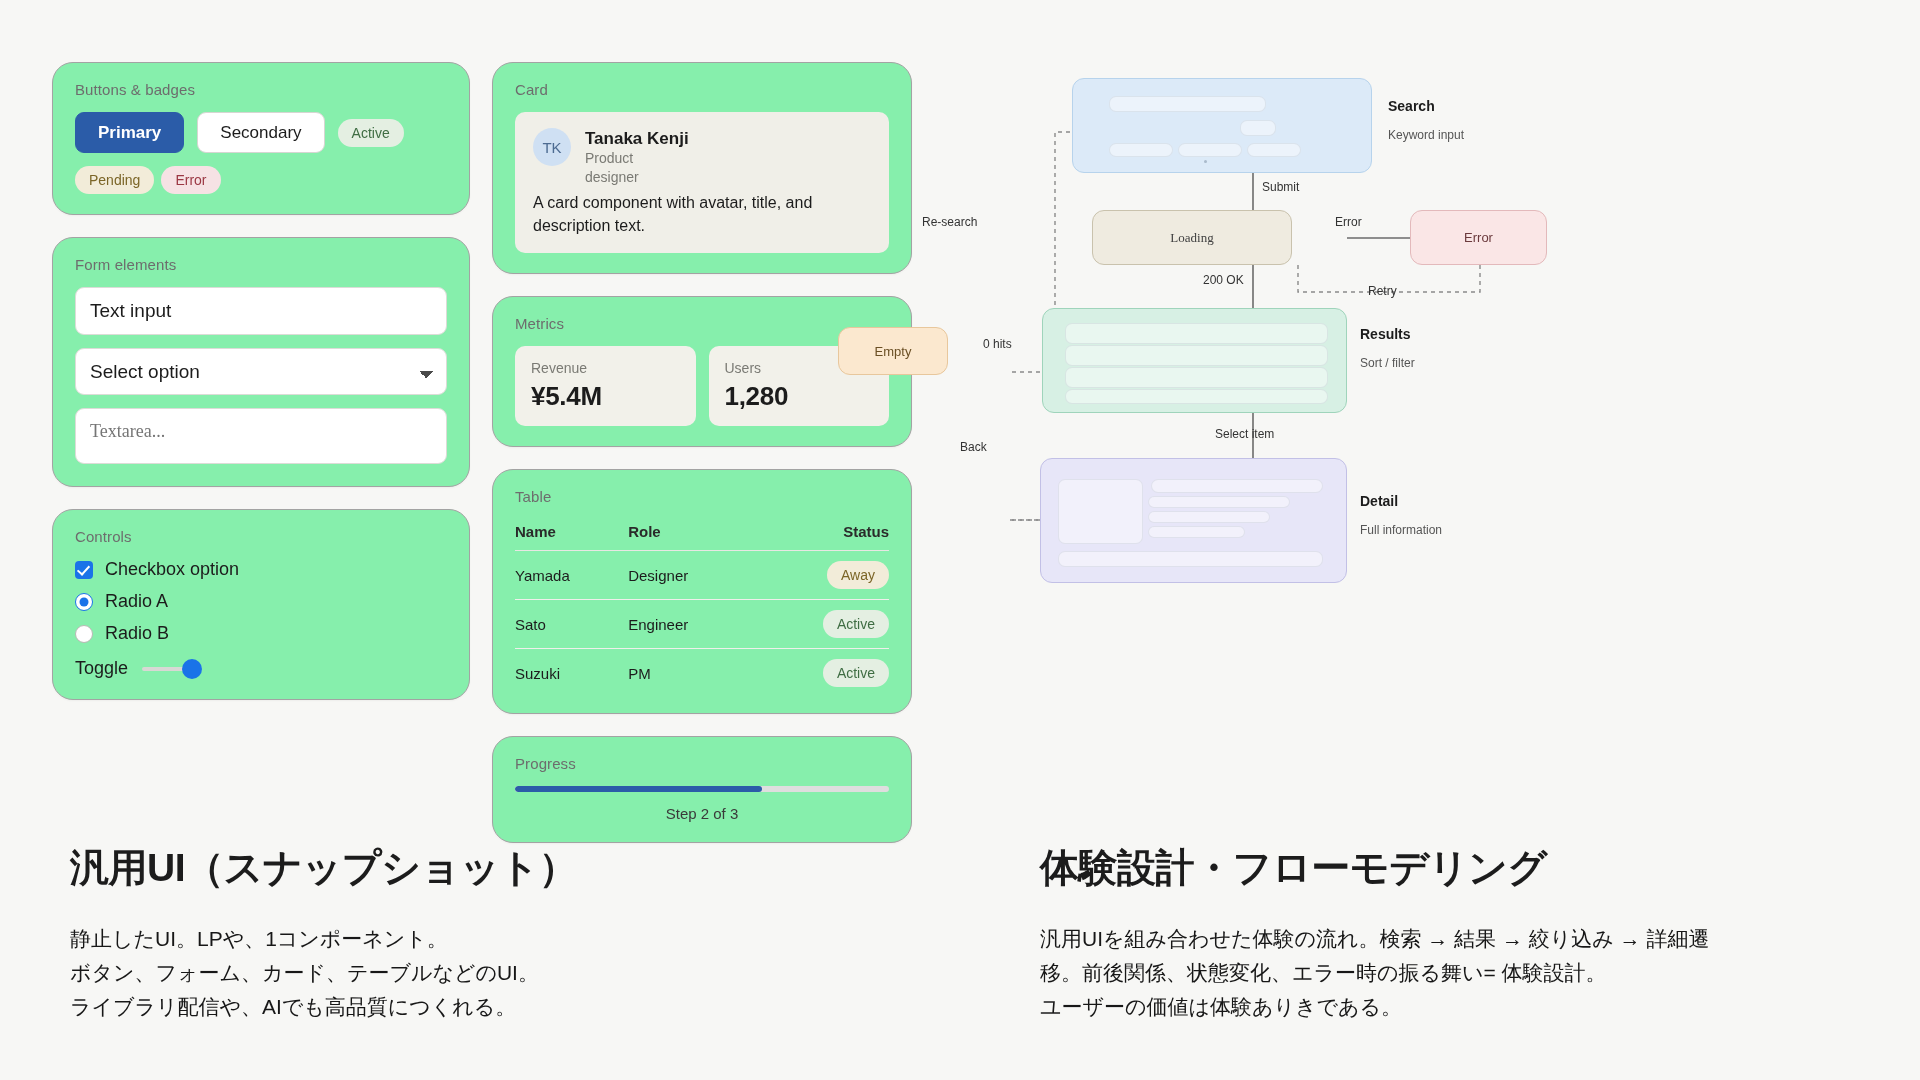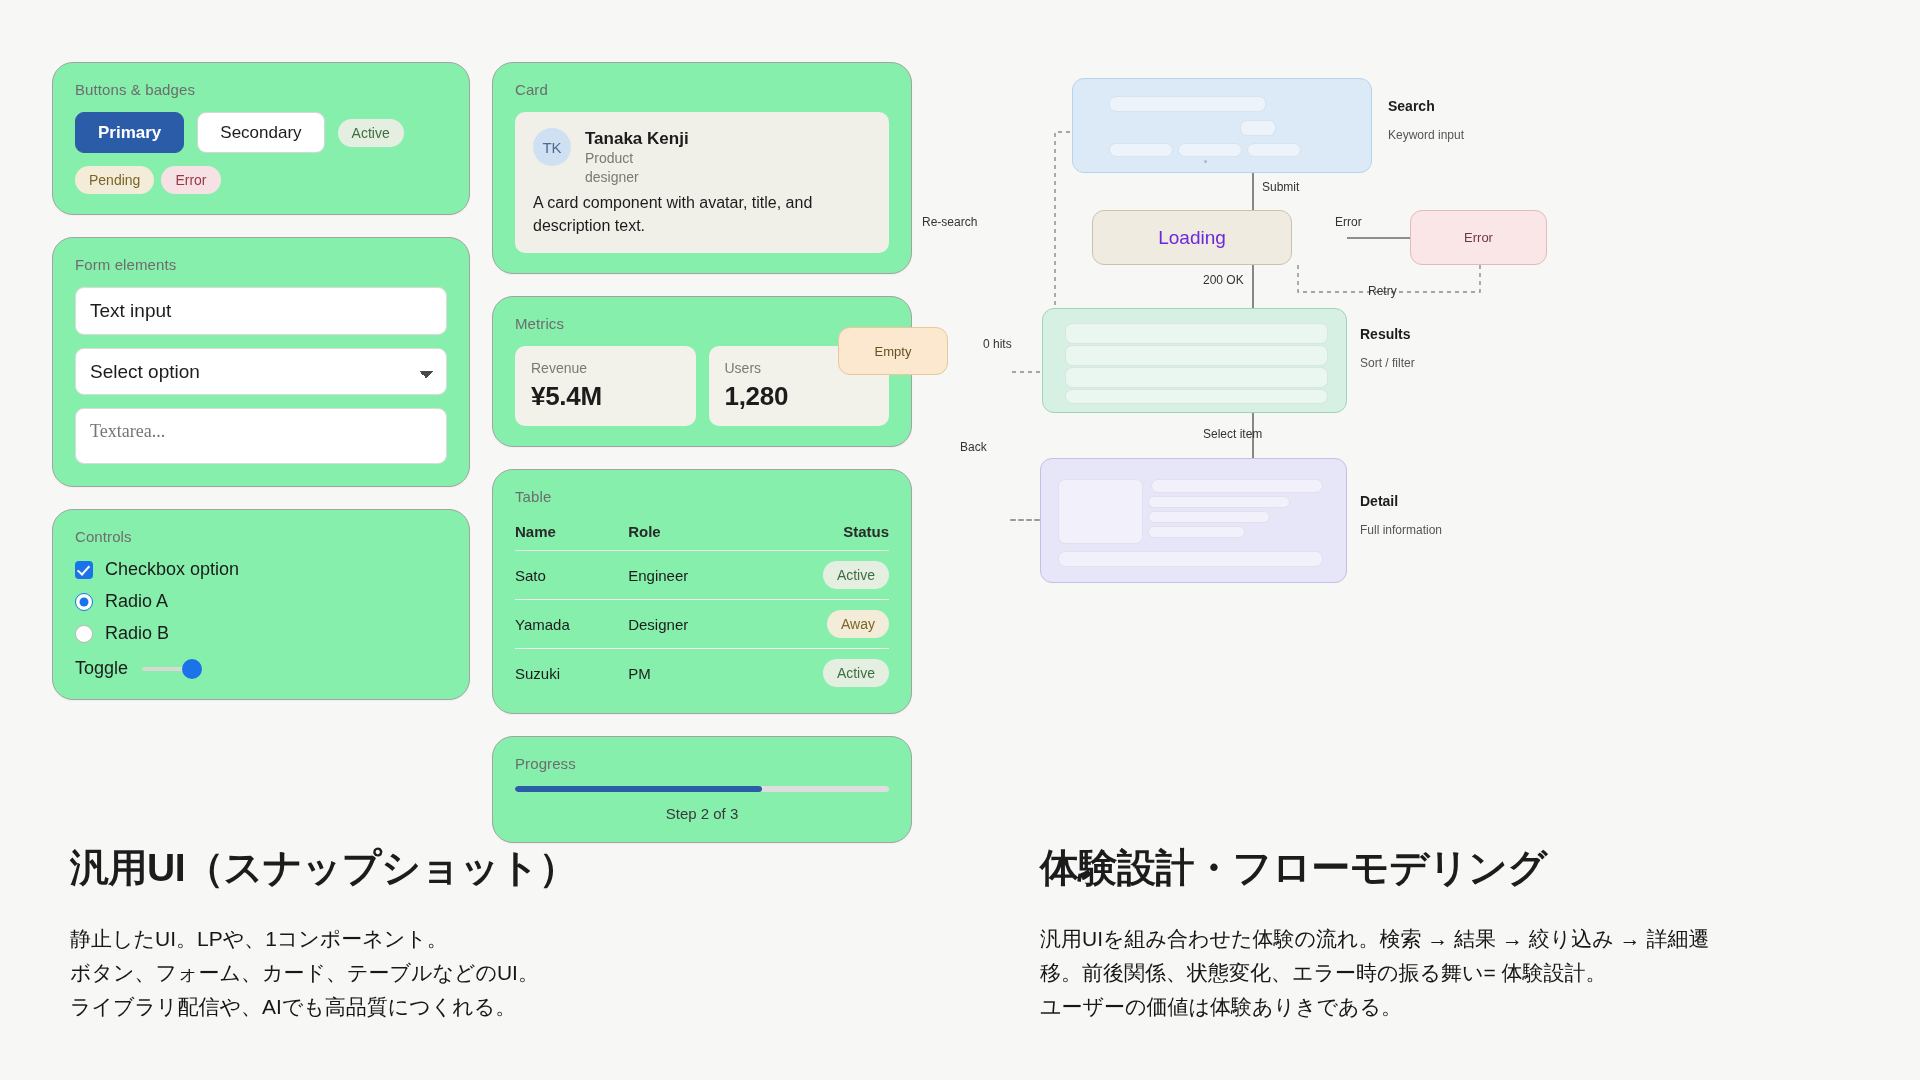--- a/index.html
+++ b/index.html
@@ -238,28 +238,28 @@
       <table>
         <thead>
           <tr>
             <th>Name</th>
             <th>Role</th>
             <th class="r">Status</th>
           </tr>
         </thead>
         <tbody>
           <tr>
+            <td>Yamada</td>
+            <td>Designer</td>
+            <td class="r"><span class="badge badge-pending">Away</span></td>
+          </tr>
+          <tr>
             <td>Sato</td>
             <td>Engineer</td>
             <td class="r"><span class="badge badge-active">Active</span></td>
-          </tr>
-          <tr>
-            <td>Yamada</td>
-            <td>Designer</td>
-            <td class="r"><span class="badge badge-pending">Away</span></td>
           </tr>
           <tr>
             <td>Suzuki</td>
             <td>PM</td>
             <td class="r"><span class="badge badge-active">Active</span></td>
           </tr>
         </tbody>
       </table>
     </div>
 
@@ -302,21 +302,21 @@
       <div class="sk" style="left:174px;top:64px;width:52px;height:12px;"></div>
       <div style="position:absolute;left:131px;top:81px;width:3px;height:3px;background:rgba(120,140,160,.5);border-radius:50%;"></div>
     </div>
     <div class="sidelab" style="left:378px;top:48px;">
       <div class="t">Search</div>
       <div class="s">Keyword input</div>
     </div>
     <div class="edgelab" style="left:252px;top:130px;">Submit</div>
 
     <div class="node n-loading" style="left:82px;top:160px;width:200px;height:55px;">
-      <span style="font-size:19px;color:#6d28d9;">Loading</span>
+      <span style="font-size:13px;color:#404040;font-family:Liberation Serif, serif;">Loading</span>
     </div>
     <div class="edgelab" style="left:325px;top:165px;">Error</div>
     <div class="edgelab" style="left:358px;top:234px;">Retry</div>
     <div class="edgelab" style="left:193px;top:223px;">200 OK</div>
     <div class="edgelab" style="left:-88px;top:165px;">Re-search</div>
 
     <div class="node n-error" style="left:400px;top:160px;width:137px;height:55px;">
       <span style="font-size:13px;color:#6b3a3d;">Error</span>
     </div>
 
@@ -328,21 +328,21 @@
     <div class="node n-results" style="left:32px;top:258px;width:305px;height:105px;">
       <div class="sk" style="left:22px;top:14px;width:261px;height:19px;"></div>
       <div class="sk" style="left:22px;top:36px;width:261px;height:19px;"></div>
       <div class="sk" style="left:22px;top:58px;width:261px;height:19px;"></div>
       <div class="sk" style="left:22px;top:80px;width:261px;height:13px;"></div>
     </div>
     <div class="sidelab" style="left:350px;top:276px;">
       <div class="t">Results</div>
       <div class="s">Sort / filter</div>
     </div>
-    <div class="edgelab" style="left:193px;top:377px;">Select item</div>
+    <div class="edgelab" style="left:205px;top:377px;">Select item</div>
     <div class="edgelab" style="left:-50px;top:390px;">Back</div>
 
     <div class="node n-detail" style="left:30px;top:408px;width:307px;height:125px;">
       <div class="sk" style="left:17px;top:20px;width:83px;height:63px;"></div>
       <div class="sk" style="left:110px;top:20px;width:170px;height:12px;"></div>
       <div class="sk" style="left:107px;top:37px;width:140px;height:10px;"></div>
       <div class="sk" style="left:107px;top:52px;width:120px;height:10px;"></div>
       <div class="sk" style="left:107px;top:67px;width:95px;height:10px;"></div>
       <div class="sk" style="left:17px;top:92px;width:263px;height:14px;"></div>
     </div>

